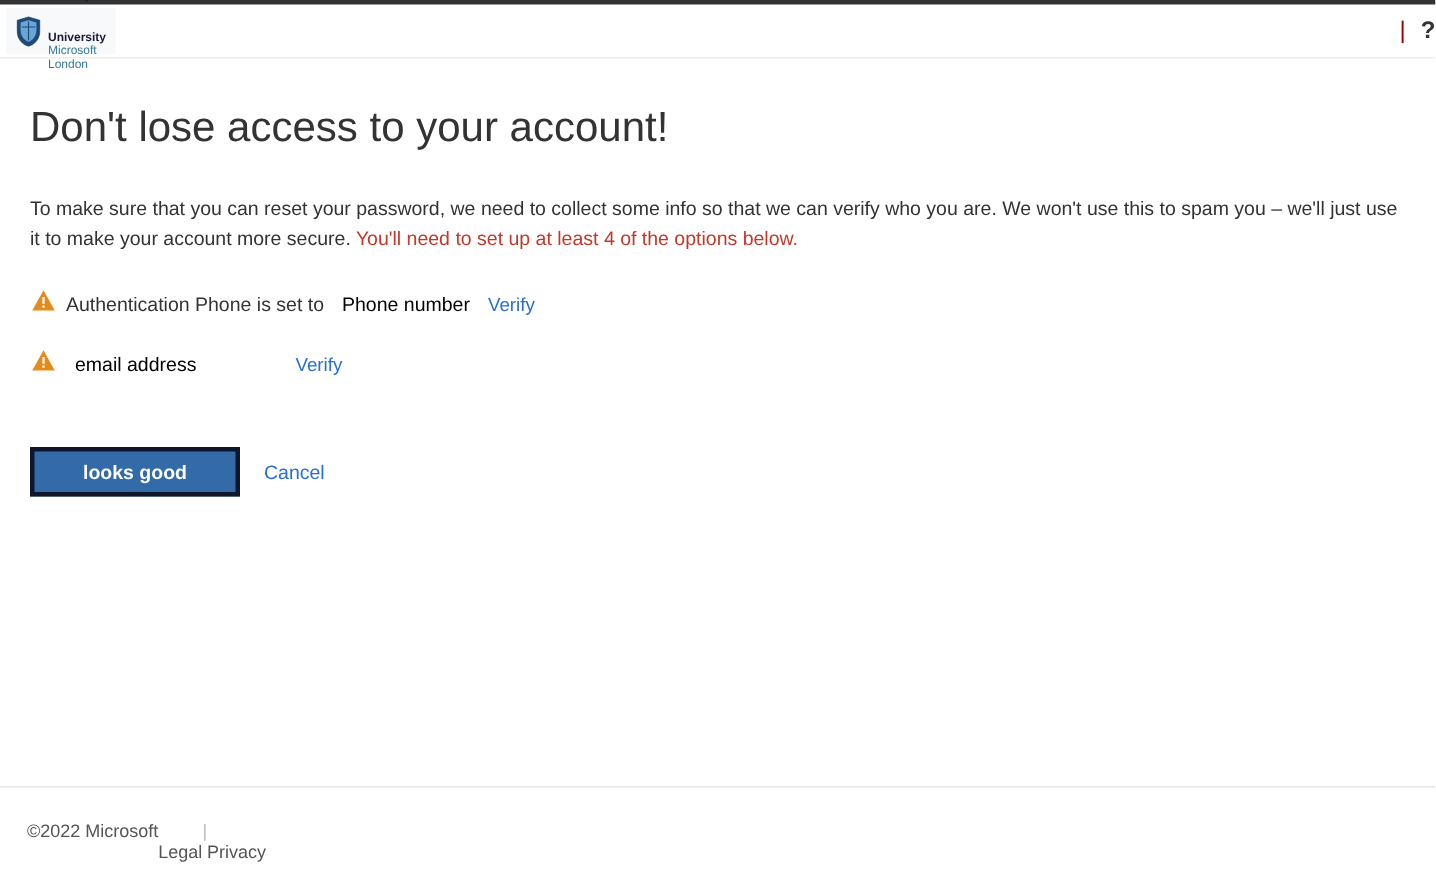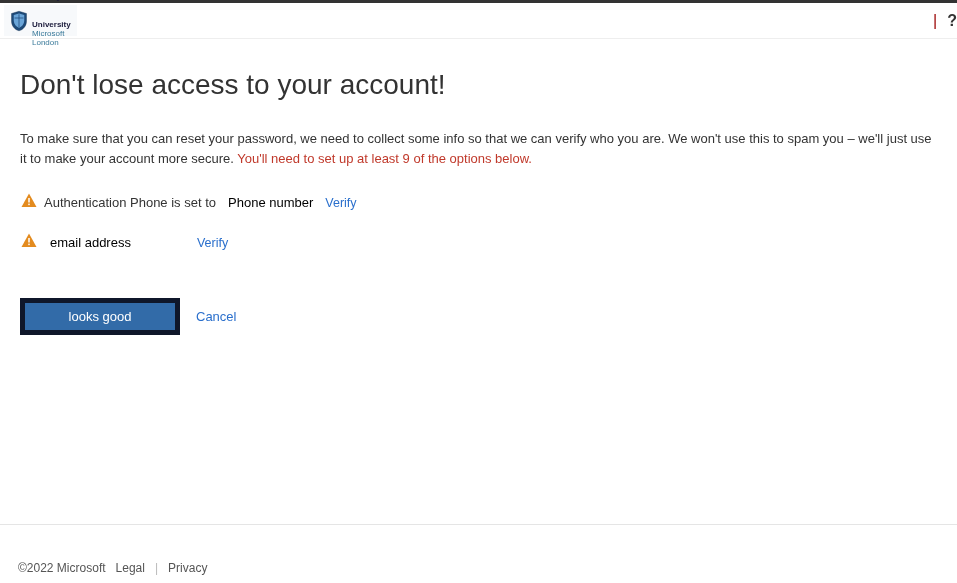--- a/index.html
+++ b/index.html
@@ -130,46 +130,47 @@
     }
     .button-row {
       margin-top: 48px;
       display: flex;
       align-items: center;
       gap: 16px;
     }
     .primary-btn {
       background: #326ba8;
       color: #fff;
-      border: 5px solid #0f172a;
+      border: 3px solid #0f172a;
       padding: 6px 0;
-      width: 160px;
+      width: 140px;
       font-size: 13px;
       cursor: pointer;
       text-align: center;
       font-family: inherit;
+      font-weight: bold;
     }
     .cancel-link {
       color: #2a6fcc;
       cursor: pointer;
       text-decoration: none;
       font-size: 13px;
     }
     .footer {
       position: absolute;
       bottom: 0;
       left: 0;
       right: 0;
       border-top: 1px solid #e5e5e5;
       padding: 8px 18px;
       font-size: 12px;
       color: #555;
       display: flex;
-      align-items: flex-end;
-      gap: 10px;
+      align-items: center;
+      gap: 0;
     }
     .footer a {
       color: #555;
       text-decoration: none;
       cursor: pointer;
       margin-top: 28px;
     }
     .footer-sep {
       color: #bbb;
     }
@@ -196,21 +197,21 @@
   <div class="header-right">
     <span class="header-divider">|</span>
     <span class="help-icon">?</span>
   </div>
 </div>
 
 <div class="content">
   <h1 class="page-title">Don't lose access to your account!</h1>
 
   <p class="intro-text">
-    <span>To make sure that you can reset your password, we need to collect some info so that we can verify who you are. We won't use this to spam you – we'll just use it to make your account more secure. </span><span class="intro-warning">You'll need to set up at least 9 of the options below.</span>
+    <span>To make sure that you can reset your password, we need to collect some info so that we can verify who you are. We won't use this to spam you – we'll just use it to make your account more secure. </span><span class="intro-warning">You'll need to set up at least 4 of the options below.</span>
   </p>
 
   <div class="auth-row phone">
     <svg class="warning-icon" viewBox="0 0 24 24">
       <path d="M12 2 L22 20 L2 20 Z" fill="#e38b1f"></path>
       <rect x="11" y="8" width="2" height="6" fill="#fff"></rect>
       <rect x="11" y="15.5" width="2" height="2" fill="#fff"></rect>
     </svg>
     <span class="auth-label">Authentication Phone is set to</span>
     <span class="auth-value">Phone number</span>

